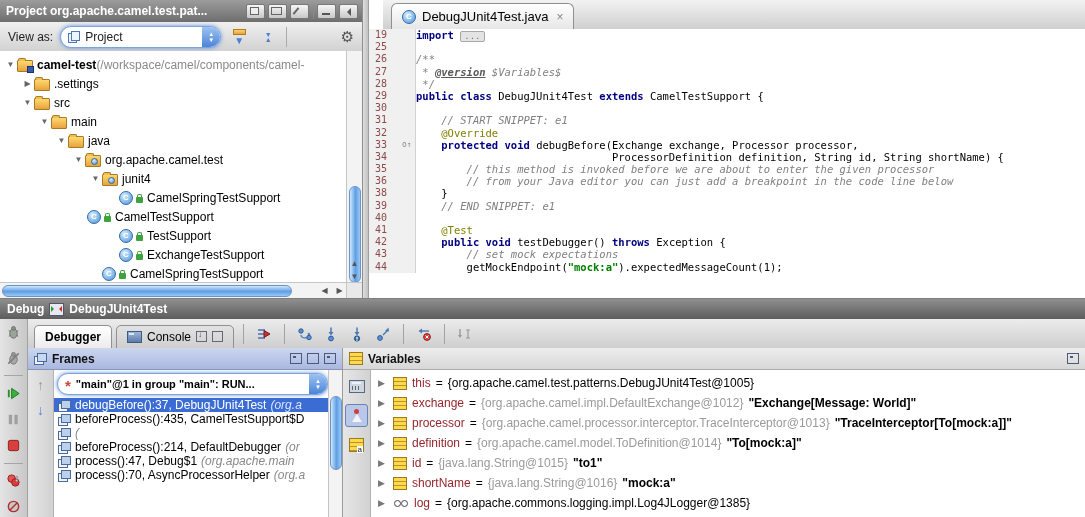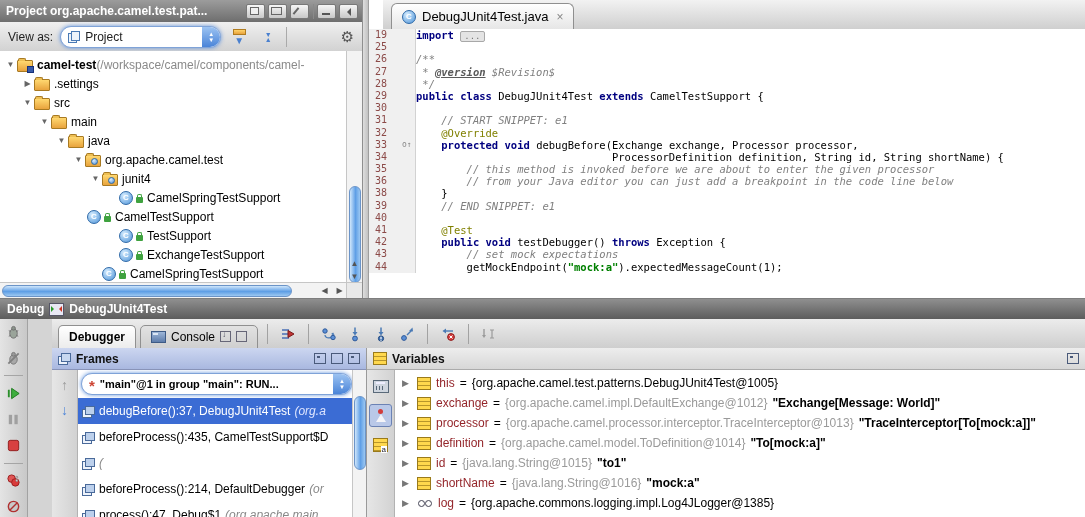--- a/index.html
+++ b/index.html
@@ -88,21 +88,21 @@
   
   .debug{position:absolute;top:298px;left:0;right:0;bottom:0;border-top:1px solid #7e7e7e;background:#d4d4d4;}
   .dtitle{height:20px;background:linear-gradient(#8f8f8f,#5c5c5c);color:#fff;font-size:12px;font-weight:bold;display:flex;align-items:center;gap:5px;padding:0 7px;}
   .dsess-ico{width:13px;height:11px;position:relative;flex:none;background:#e8e8f4;border:1px solid #556;}
   .dsess-ico::before{content:"";position:absolute;left:1px;top:2px;border:3px solid transparent;border-left-color:#2a9a2a;}
   .dsess-ico::after{content:"";position:absolute;right:1px;top:2px;border:3px solid transparent;border-right-color:#c32;}
   .dbody{position:absolute;top:20px;left:0;right:0;bottom:0;}
   .ltool{position:absolute;left:0;top:0;bottom:0;width:27px;background:linear-gradient(90deg,#e4e4e4,#c8c8c8);border-right:1px solid #a2a2a2;display:flex;flex-direction:column;align-items:center;padding-top:3px;gap:5px;}
   .ltool .hr{width:19px;height:1px;background:#a5a5a5;margin:2px 0;}
   .ltool svg{display:block;}
-  .dmain{position:absolute;left:28px;right:0;top:0;bottom:0;margin-left:24px;}
+  .dmain{position:absolute;left:28px;right:0;top:0;bottom:0;}
   .dtabs{height:29px;background:linear-gradient(#ececec,#cecece);border-bottom:1px solid #9d9d9d;display:flex;align-items:center;padding-left:6px;gap:4px;}
   .dtab{height:22px;display:flex;align-items:center;gap:5px;padding:0 10px;font-size:12px;border:1px solid #909090;border-radius:5px 5px 0 0;margin-top:6px;}
   .dtab.active{background:linear-gradient(#ffffff,#ececec);font-weight:bold;border-bottom-color:#fff;}
   .dtab.idle{background:linear-gradient(#e2e2e2,#cfcfcf);}
   .cons-ico{width:13px;height:10px;background:linear-gradient(#9db6d8,#5d7cab);border:1px solid #3d5a85;position:relative;flex:none;}
   .cons-ico::before{content:"";position:absolute;left:1px;top:1px;width:5px;height:2px;background:#dbe6f4;}
   .mini{width:9px;height:9px;border:1px solid #667;position:relative;flex:none;}
   .mini.dn::before{content:"↓";position:absolute;left:1px;top:-2px;font-size:8px;color:#445;}
   .toolsep{width:1px;height:20px;background:#a2a2a2;margin:0 5px;}
   .stepbtn{width:22px;height:22px;display:flex;align-items:center;justify-content:center;}
@@ -121,21 +121,21 @@
   .varhead-ico{width:12px;height:11px;background:repeating-linear-gradient(#ffd84d 0 3px,#b8962a 3px 4px);border:1px solid #9a7a1a;flex:none;}
 
   .fbody{flex:1;display:flex;position:relative;}
   .fmini{width:25px;flex:none;background:linear-gradient(90deg,#e6e6e6,#d2d2d2);border-right:1px solid #b2b2b2;display:flex;flex-direction:column;align-items:center;padding-top:7px;gap:9px;}
   .fup{color:#9a9a9a;font-size:14px;font-weight:bold;}
   .fdown{color:#4f86d8;font-size:14px;font-weight:bold;}
   .flist{flex:1;overflow:hidden;padding-top:2px;}
   .thread-dd{margin:1px 3px 3px 3px;width:262px;}
   .thread-dd .txt{font-size:11px;font-weight:bold;white-space:nowrap;overflow:hidden;}
   .thr-ico{color:#cc4433;font-size:15px;font-weight:bold;line-height:10px;margin-top:4px;flex:none;}
-  .frow{height:26px;display:flex;align-items:center;gap:4px;padding-left:4px;font-size:12px;white-space:nowrap;overflow:hidden;}
+  .frow{height:14px;display:flex;align-items:center;gap:4px;padding-left:4px;font-size:12px;white-space:nowrap;overflow:hidden;}
   .frow .fico{width:13px;height:11px;position:relative;flex:none;}
   .frow .fico::before,.frow .fico::after{content:"";position:absolute;width:8px;height:7px;background:#eef3fb;border:1px solid #4a6a9a;}
   .frow .fico::before{left:0;top:3px;}
   .frow .fico::after{left:3px;top:0;background:#bcd0ec;}
   .frow .pkg{font-style:italic;color:#888;}
   .frow.selected{background:#3b6cd4;color:#fff;}
   .frow.selected .pkg{color:#dfe6ff;}
   .fsb{width:13px;flex:none;border-left:1px solid #c6c6c6;background:#f3f3f3;position:relative;}
   .fsb .thumb{position:absolute;top:26px;left:1px;width:10px;height:72px;border-radius:6px;background:linear-gradient(90deg,#cfe6fb,#5f9fe6 55%,#9cc8f2);border:1px solid #6b94c8;}
 
@@ -292,21 +292,21 @@
         <div class="etab">
           <span class="class-icon"></span>
           <span>DebugJUnit4Test.java</span>
           <span class="close">×</span>
         </div>
       </div>
       <div class="code">
           <div class="cline"><span class="gut">19</span><span class="gico"></span><span class="ctext"><span class="kw">import </span><span class="fold">...</span></span></div>
           <div class="cline"><span class="gut">25</span><span class="gico"></span><span class="ctext"></span></div>
           <div class="cline"><span class="gut">26</span><span class="gico"></span><span class="ctext"><span class="doc">/**</span></span></div>
-          <div class="cline"><span class="gut">27</span><span class="gico"></span><span class="ctext"><span class="doc"> * </span><span class="dtag">@version</span><span class="doc"> $Revision$</span></span></div>
+          <div class="cline"><span class="gut">27</span><span class="gico"></span><span class="ctext"><span class="doc"> * </span><span class="dtag">@version</span><span class="doc"> $Variables$</span></span></div>
           <div class="cline"><span class="gut">28</span><span class="gico"></span><span class="ctext"><span class="doc"> */</span></span></div>
           <div class="cline"><span class="gut">29</span><span class="gico"></span><span class="ctext"><span class="kw">public class </span><span class="pl">DebugJUnit4Test </span><span class="kw">extends </span><span class="pl">CamelTestSupport {</span></span></div>
           <div class="cline"><span class="gut">30</span><span class="gico"></span><span class="ctext"></span></div>
           <div class="cline"><span class="gut">31</span><span class="gico"></span><span class="ctext"><span class="cmt">    // START SNIPPET: e1</span></span></div>
           <div class="cline"><span class="gut">32</span><span class="gico"></span><span class="ctext"><span class="pl">    </span><span class="ann">@Override</span></span></div>
           <div class="cline"><span class="gut">33</span><span class="gico"><span class="ovr">o↑</span></span><span class="ctext"><span class="pl">    </span><span class="kw">protected void </span><span class="pl">debugBefore(Exchange exchange, Processor processor,</span></span></div>
           <div class="cline"><span class="gut">34</span><span class="gico"></span><span class="ctext"><span class="pl">                               ProcessorDefinition definition, String id, String shortName) {</span></span></div>
           <div class="cline"><span class="gut">35</span><span class="gico"></span><span class="ctext"><span class="cmt">        // this method is invoked before we are about to enter the given processor</span></span></div>
           <div class="cline"><span class="gut">36</span><span class="gico"></span><span class="ctext"><span class="cmt">        // from your Java editor you can just add a breakpoint in the code line below</span></span></div>
           <div class="cline"><span class="gut">38</span><span class="gico"></span><span class="ctext"><span class="pl">    }</span></span></div>

